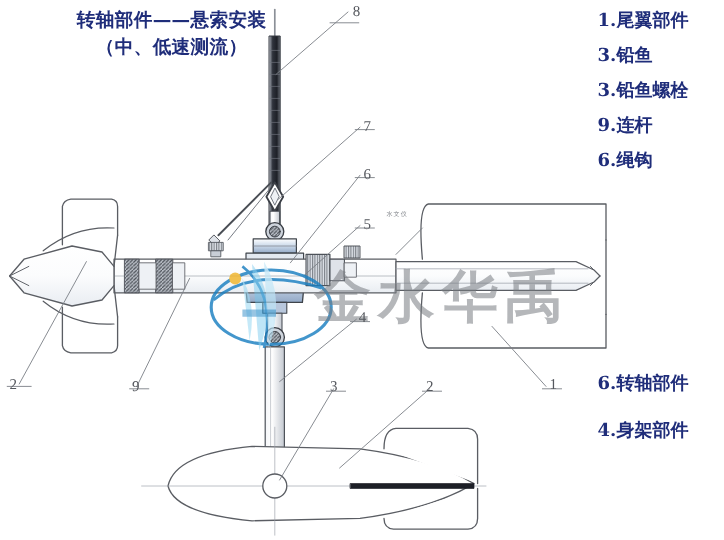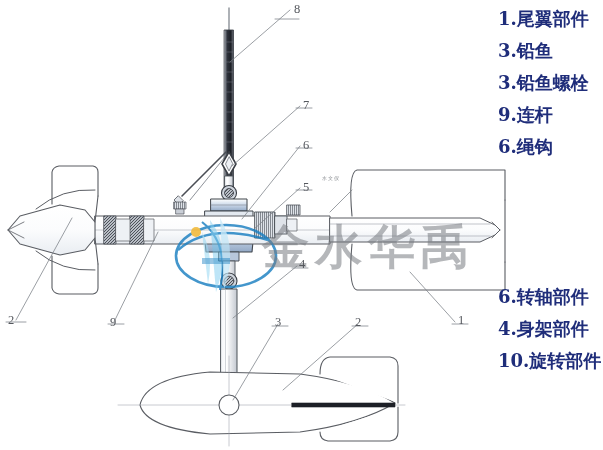--- a/index.html
+++ b/index.html
@@ -35,32 +35,32 @@
     font-size: 15.5px;
     line-height: 1.45;
     letter-spacing: 0.3px;
     font-family: "DejaVu Serif", "Liberation Serif", serif;
   }
   .title-line { display: block; white-space: nowrap; }
   .legend {
     position: absolute;
     color: #1f2d7a;
     font-weight: bold;
-    font-size: 18px;
+    font-size: 15px;
     line-height: 1.0;
     font-family: "DejaVu Serif", "Liberation Serif", serif;
   }
   .legend-top { left: 498px; top: 10px; }
   .legend-bottom { left: 498px; top: 288px; }
   .legend-item {
     display: block;
     white-space: nowrap;
     margin-bottom: 14px;
   }
-  .legend-bottom .legend-item { margin-bottom: 14px; }
+  .legend-bottom .legend-item { margin-bottom: 14px; margin-top: 24px; }
   .callout {
     position: absolute;
     color: #55585e;
     font-size: 12.5px;
     font-family: "Liberation Serif", "DejaVu Serif", serif;
   }
   .wm-text {
     position: absolute;
     left: 262px;
     top: 216px;
@@ -275,33 +275,36 @@
       <path d="M30,18 Q42,40 36,70" fill="#9bd9f2" opacity="0.7" stroke="none"></path>
       <circle cx="24" cy="18" r="5" fill="#f0b429"></circle>
       <path d="M30,44 L58,44 L58,50 L30,50 Z" fill="#1a7fc1" opacity="0.55"></path>
     </g>
   </svg>
 
   <div class="wm-text">金水华禹</div>
 
   <div class="micro-note">水文仪</div>
 
+  <div class="title-block">
+    <span class="title-line">转轴部件——悬索安装</span>
+    <span class="title-line">（中、低速测流）</span>
+  </div>
 
   <div class="legend legend-top">
     <span class="legend-item">1.尾翼部件</span>
     <span class="legend-item">3.铅鱼</span>
     <span class="legend-item">3.铅鱼螺栓</span>
     <span class="legend-item">9.连杆</span>
     <span class="legend-item">6.绳钩</span>
   </div>
 
   <div class="legend legend-bottom">
     <span class="legend-item">6.转轴部件</span>
     <span class="legend-item">4.身架部件</span>
-    <span class="legend-item">10.旋转部件</span>
   </div>
 
   <div id="callout-layer">
       <div class="callout" style="left: 294px; top: 2px;">8</div>
       <div class="callout" style="left: 303px; top: 98px;">7</div>
       <div class="callout" style="left: 303px; top: 138px;">6</div>
       <div class="callout" style="left: 303px; top: 180px;">5</div>
       <div class="callout" style="left: 299px; top: 257px;">4</div>
       <div class="callout" style="left: 275px; top: 315px;">3</div>
       <div class="callout" style="left: 355px; top: 315px;">2</div>

